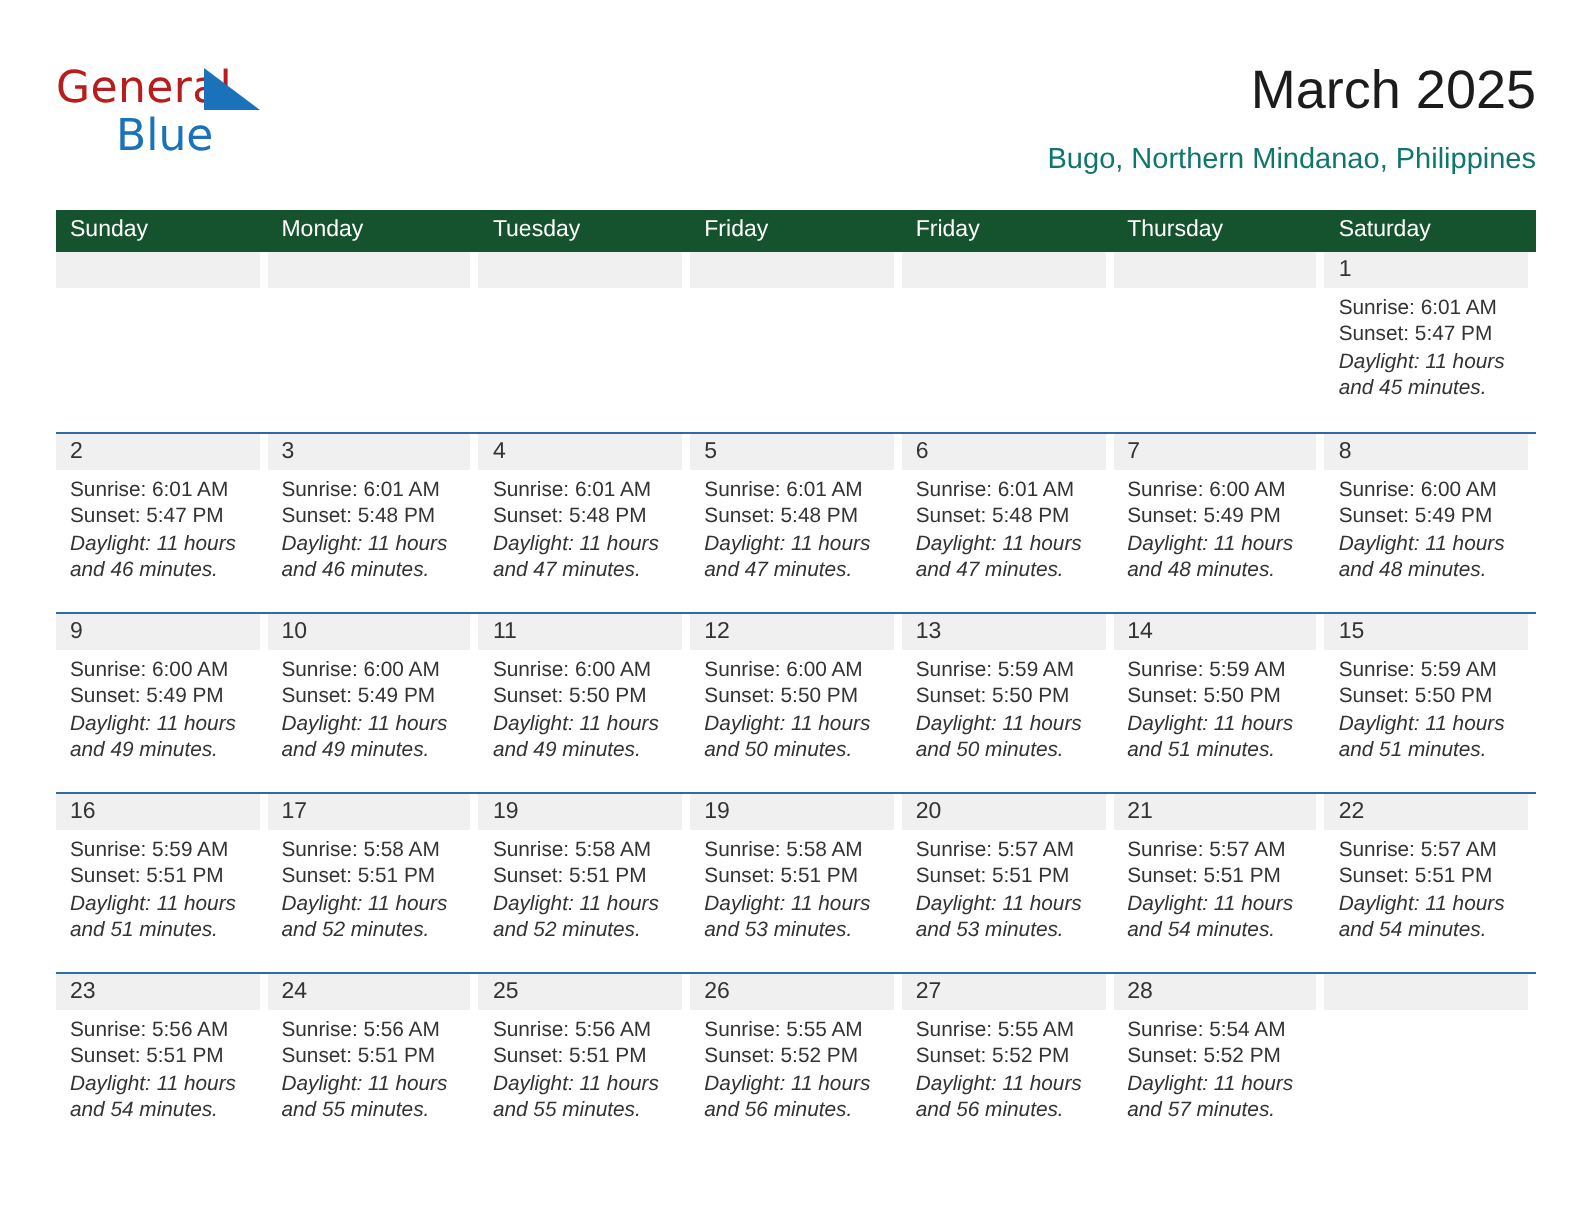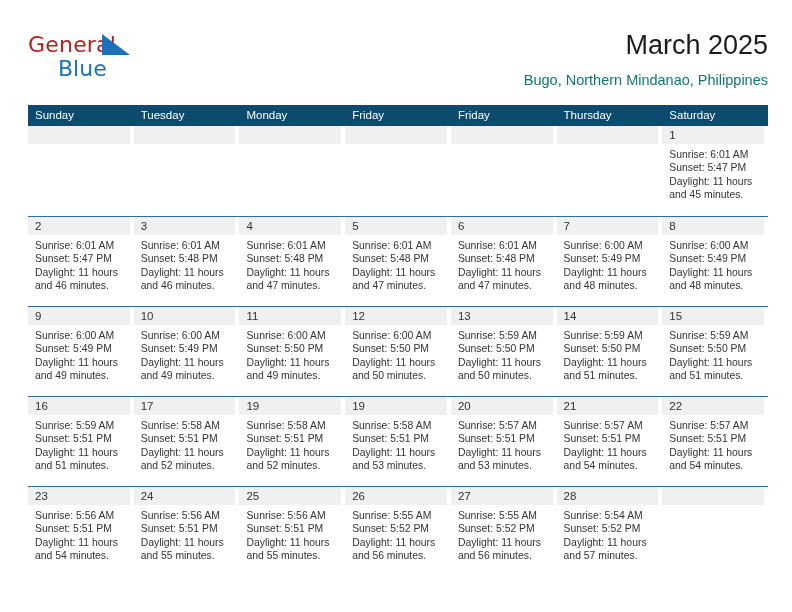--- a/index.html
+++ b/index.html
@@ -88,21 +88,21 @@
 
   
   .calendar {
     position: absolute;
     left: 28px;
     top: 105px;
     width: 740px;
   }
   .dow-row {
     display: flex;
-    background: #0c4a6e;
+    background: #14532d;
     height: 21px;
   }
   .dow {
     flex: 1 1 0;
     color: #ffffff;
     font-size: 11.5px;
     line-height: 21px;
     padding-left: 7px;
     box-sizing: border-box;
     white-space: nowrap;
@@ -136,20 +136,21 @@
     padding: 4px 6px 0 7px;
     font-size: 10.4px;
     line-height: 13.3px;
     color: #333333;
   }
   .day-body div {
     white-space: nowrap;
   }
   .day-body .wrap {
     white-space: normal;
+    font-style: italic;
   }
   .day.empty .day-band {
     color: transparent;
   }
 </style>
 </head>
 <body>
 
 <div class="page">
 
@@ -165,22 +166,22 @@
       <div class="cal-title">March 2025</div>
       <div class="cal-subtitle">Bugo, Northern Mindanao, Philippines</div>
     </div>
 
   </div>
 
   <div class="calendar">
 
     <div class="dow-row">
       <div class="dow">Sunday</div>
+      <div class="dow">Monday</div>
       <div class="dow">Tuesday</div>
-      <div class="dow">Monday</div>
       <div class="dow">Friday</div>
       <div class="dow">Friday</div>
       <div class="dow">Thursday</div>
       <div class="dow">Saturday</div>
     </div>
 
     <div id="weeks-container">
         <div class="week">
           <div class="day empty">
             <div class="day-band"></div>

